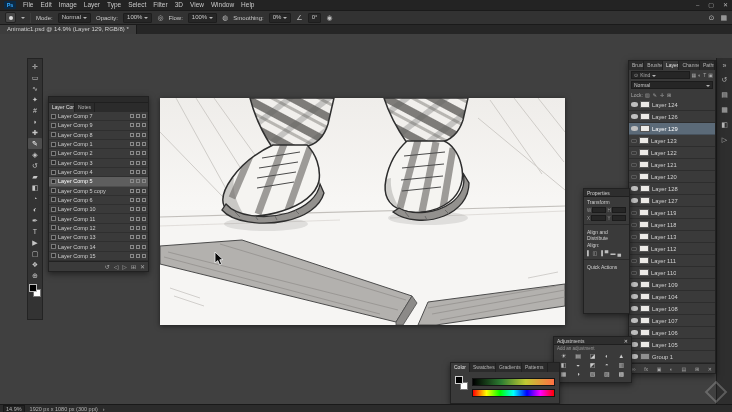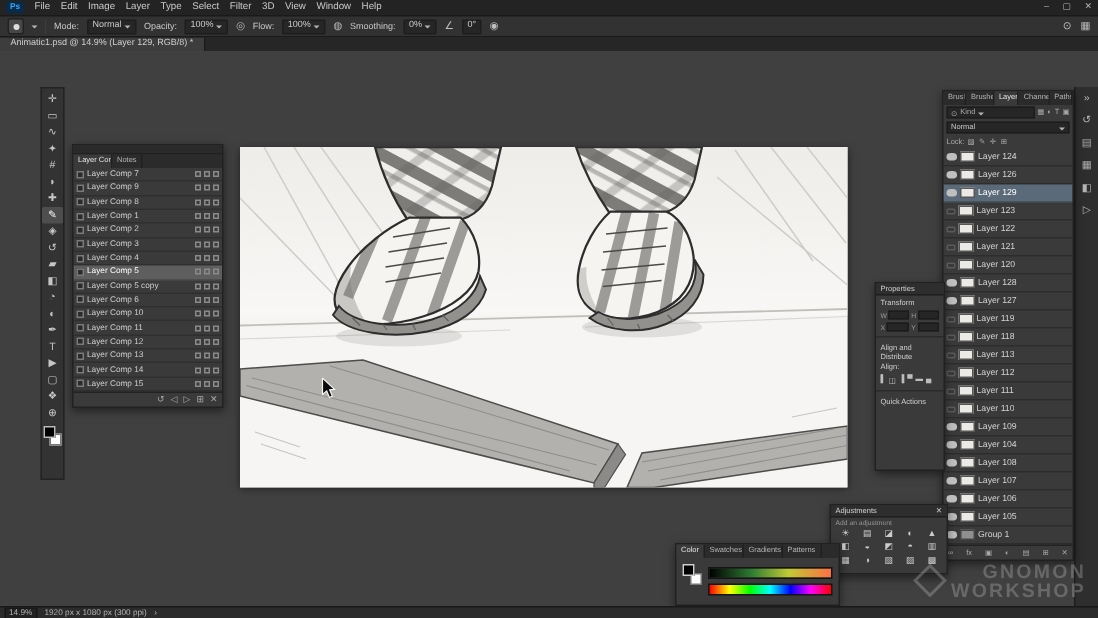--- a/index.html
+++ b/index.html
@@ -770,19 +770,15 @@
   </div>
 
   <div class="statusbar">
     <span class="zoom-field">14.9%</span>
     <span>1920 px x 1080 px (300 ppi)</span>
     <span>›</span>
   </div>
 
   <div class="watermark">
     <div class="wm-logo"></div>
-    <div>
-      <div>GNOMON</div>
-      <div>WORKSHOP</div>
-    </div>
   </div>
 
 </div>
 
 </body></html>

